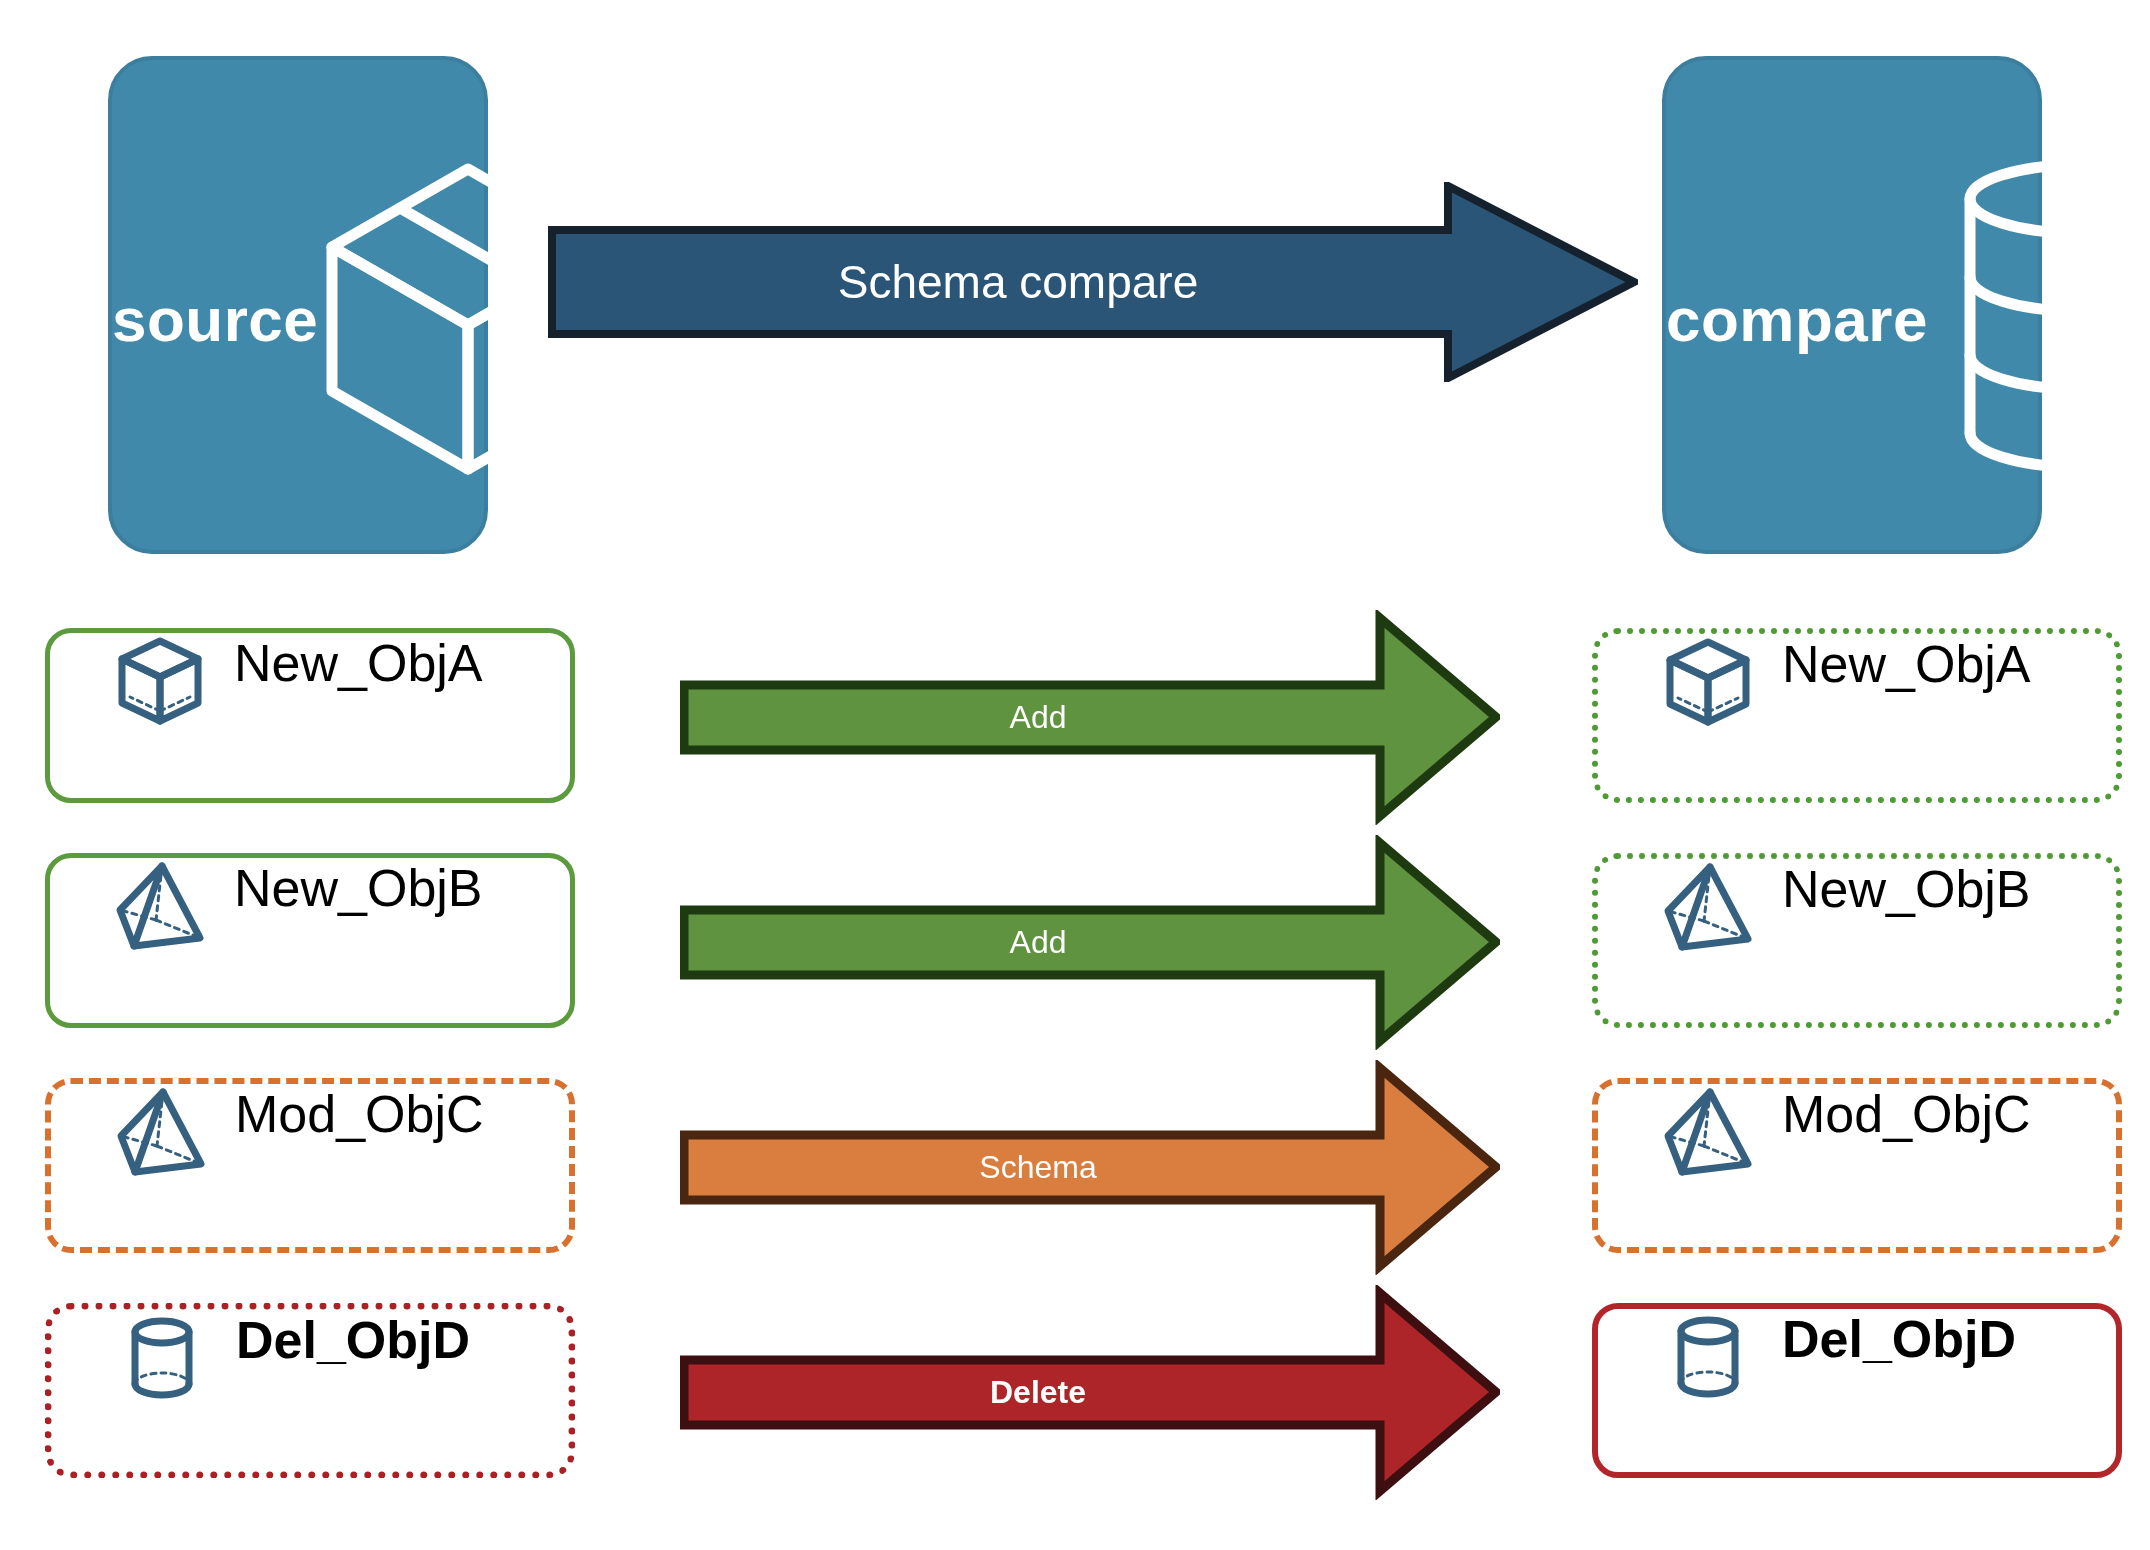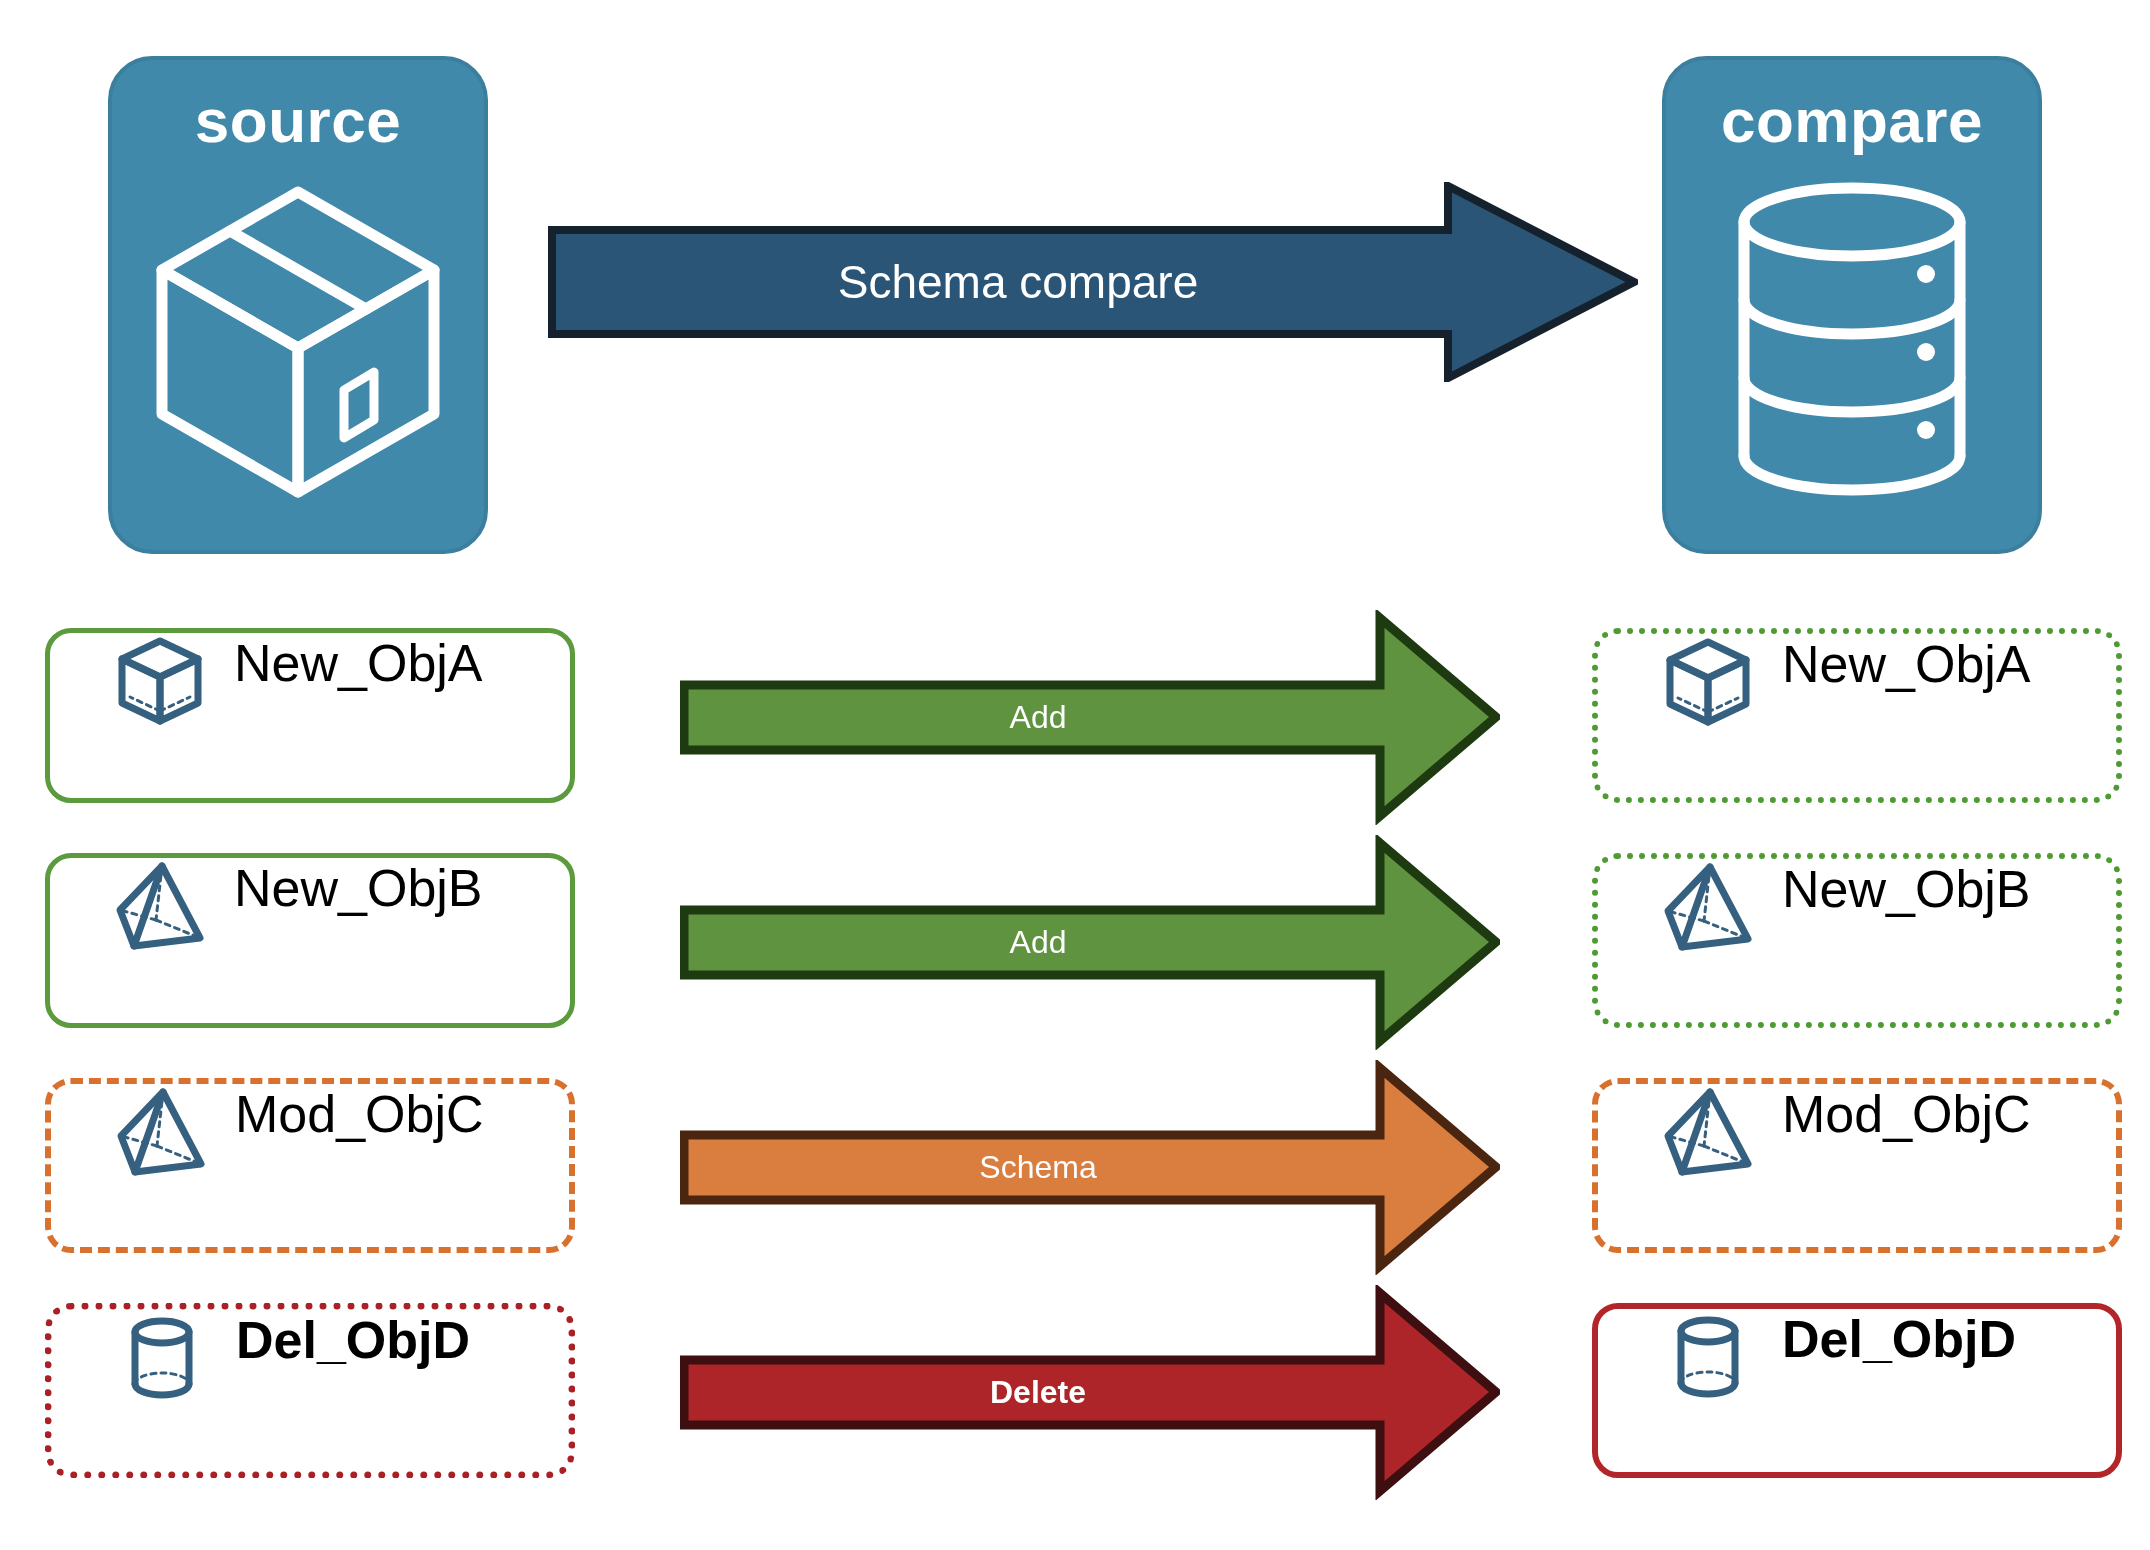--- a/index.html
+++ b/index.html
@@ -23,21 +23,21 @@
   .endpoint {
     position: absolute;
     top: 56px;
     width: 380px;
     height: 498px;
     background: #4189aa;
     border: 4px solid #3c7e9d;
     border-radius: 44px;
     box-sizing: border-box;
     display: flex;
-    flex-direction: column;
+    flex-direction: row;
     align-items: center;
   }
   .endpoint.source { left: 108px; }
   .endpoint.target { left: 1662px; }
 
   .endpoint-title {
     margin-top: 30px;
     color: #ffffff;
     font-size: 62px;
     font-weight: bold;

